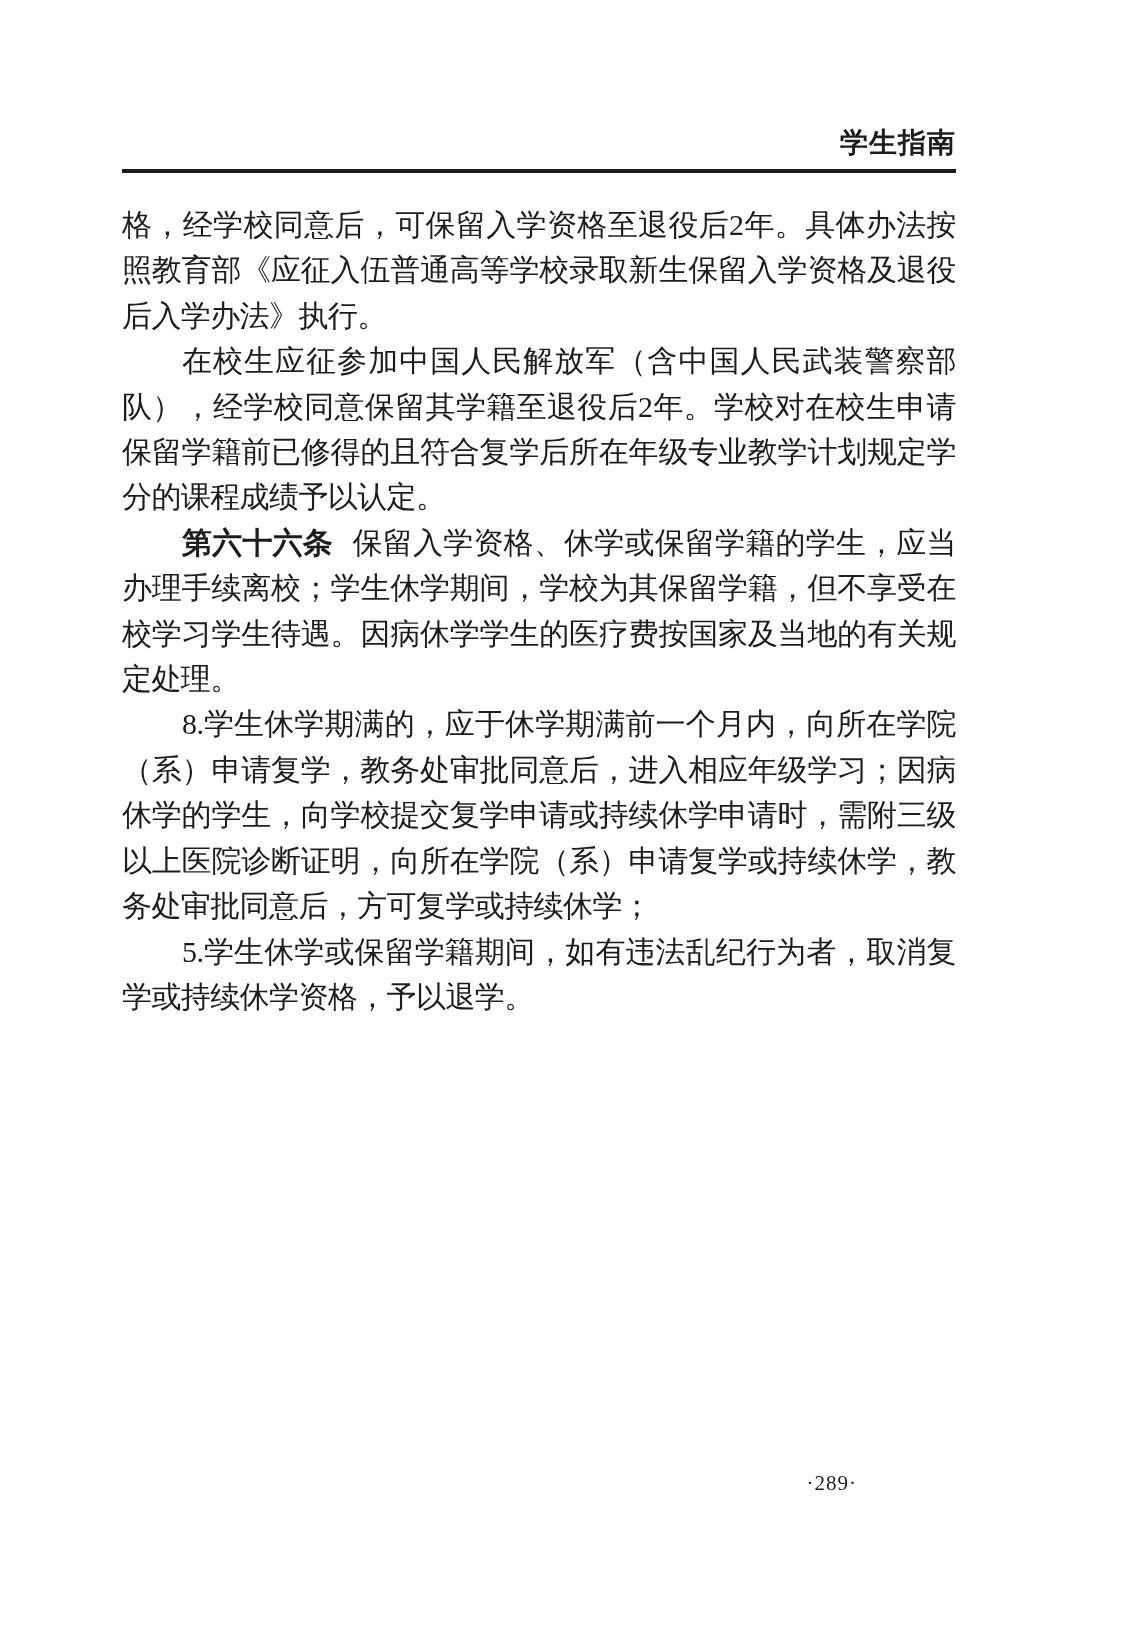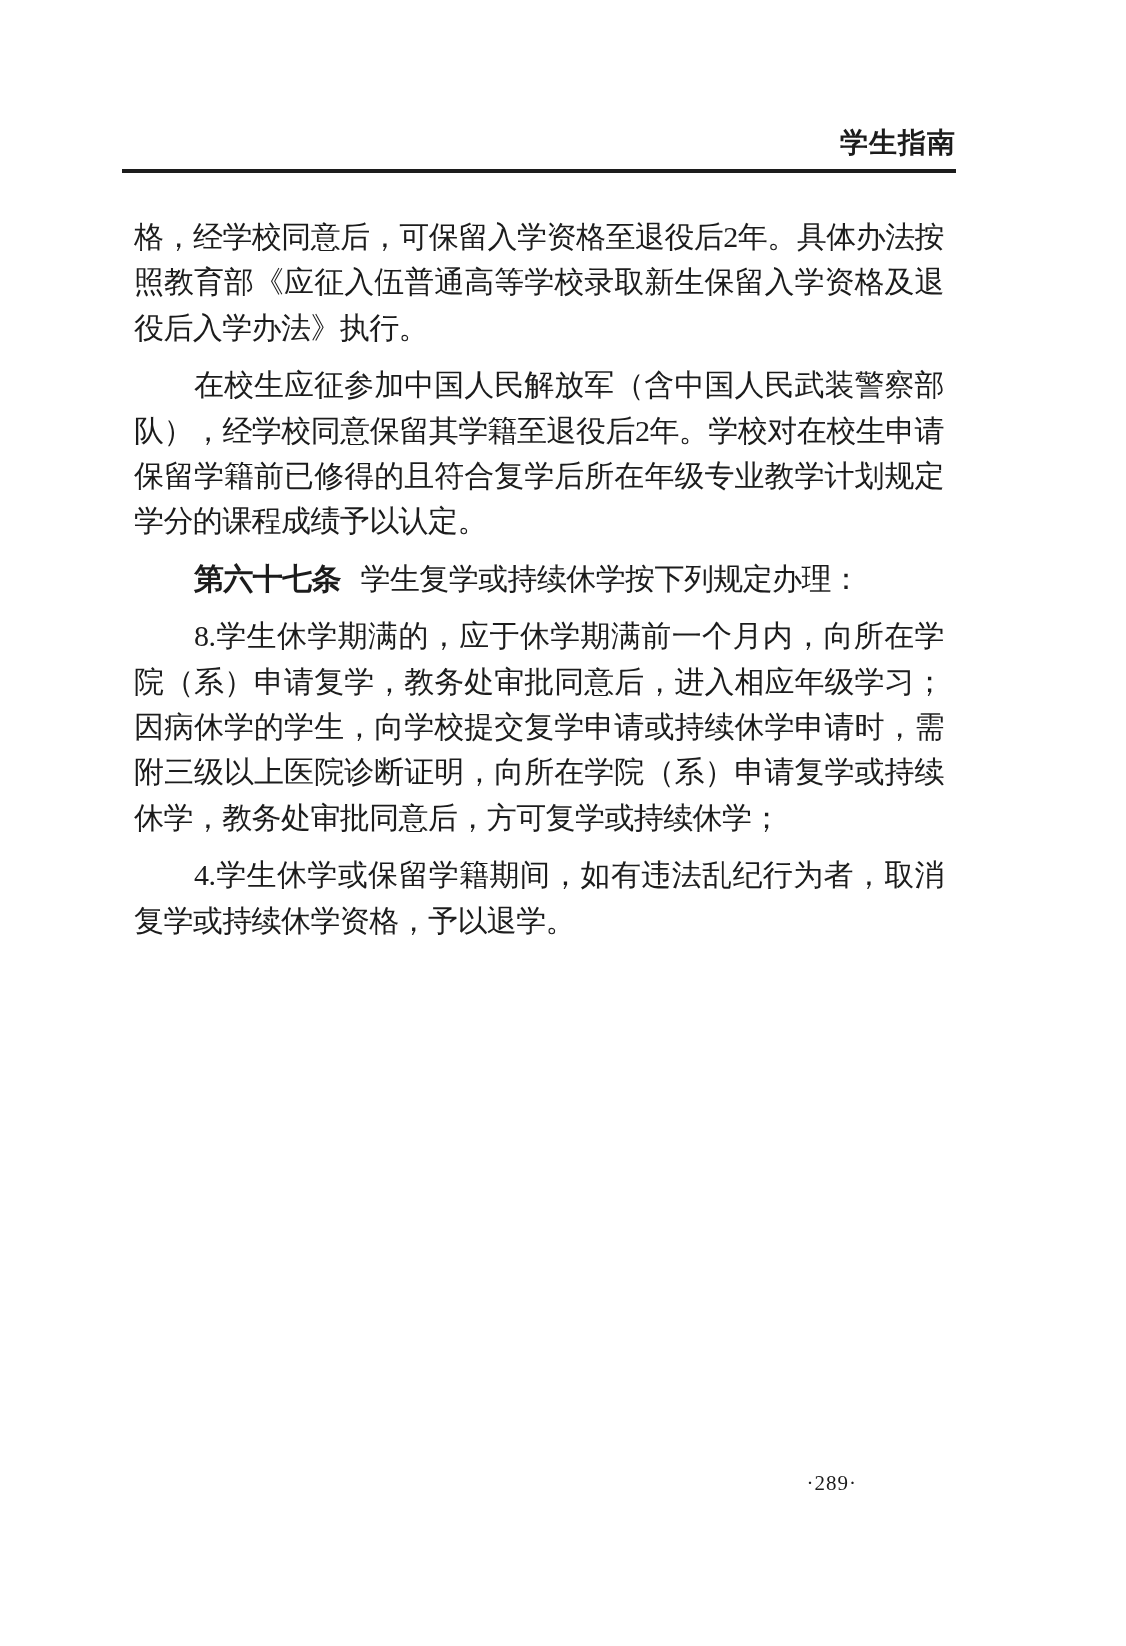--- a/index.html
+++ b/index.html
@@ -47,21 +47,21 @@
     left: 122px;
     top: 202px;
     width: 834px;
     font-size: 30px;
     line-height: 45.4px;
     letter-spacing: -0.6px;
     text-align: justify;
     text-justify: inter-ideograph;
   }
   .body-text p {
-    margin: 12px;
+    margin: 0;
     padding: 0;
   }
   .body-text p.indent {
     text-indent: 2em;
   }
   .article-number {
     font-family: "Liberation Sans", "DejaVu Sans", sans-serif;
     font-weight: 700;
     margin-right: 0.65em;
   }
@@ -87,27 +87,27 @@
     <div class="rule"></div>
   </div>
 
   <div class="body-text">
   <p><span class="para-text">格，经学校同意后，可保留入学资格至退役后2年。具体办法按照教育部《应征入伍普通高等学校录取新生保留入学资格及退役后入学办法》执行。</span></p>
 
   <p class="indent"><span class="para-text">在校生应征参加中国人民解放军（含中国人民武装警察部队），经学校同意保留其学籍至退役后2年。学校对在校生申请保留学籍前已修得的且符合复学后所在年级专业教学计划规定学分的课程成绩予以认定。</span></p>
 
 
 
+  <p class="indent"><b class="article-number">第六十六条</b><span class="para-text">保留入学资格、休学或保留学籍的学生，应当办理手续离校；学生休学期间，学校为其保留学籍，但不享受在校学习学生待遇。因病休学学生的医疗费按国家及当地的有关规定处理。</span></p>
 
-  <p class="indent"><b class="article-number">第六十七条</b><span class="para-text">学生复学或持续休学按下列规定办理：</span></p>
 
 
   <p class="indent"><span class="para-text">8.学生休学期满的，应于休学期满前一个月内，向所在学院（系）申请复学，教务处审批同意后，进入相应年级学习；因病休学的学生，向学校提交复学申请或持续休学申请时，需附三级以上医院诊断证明，向所在学院（系）申请复学或持续休学，教务处审批同意后，方可复学或持续休学；</span></p>
 
-  <p class="indent"><span class="para-text">4.学生休学或保留学籍期间，如有违法乱纪行为者，取消复学或持续休学资格，予以退学。</span></p>
+  <p class="indent"><span class="para-text">5.学生休学或保留学籍期间，如有违法乱纪行为者，取消复学或持续休学资格，予以退学。</span></p>
 
 </div>
 
   <div class="page-footer">
     <span class="page-number">·289·</span>
   </div>
 
 </div>
 
 </body></html>

